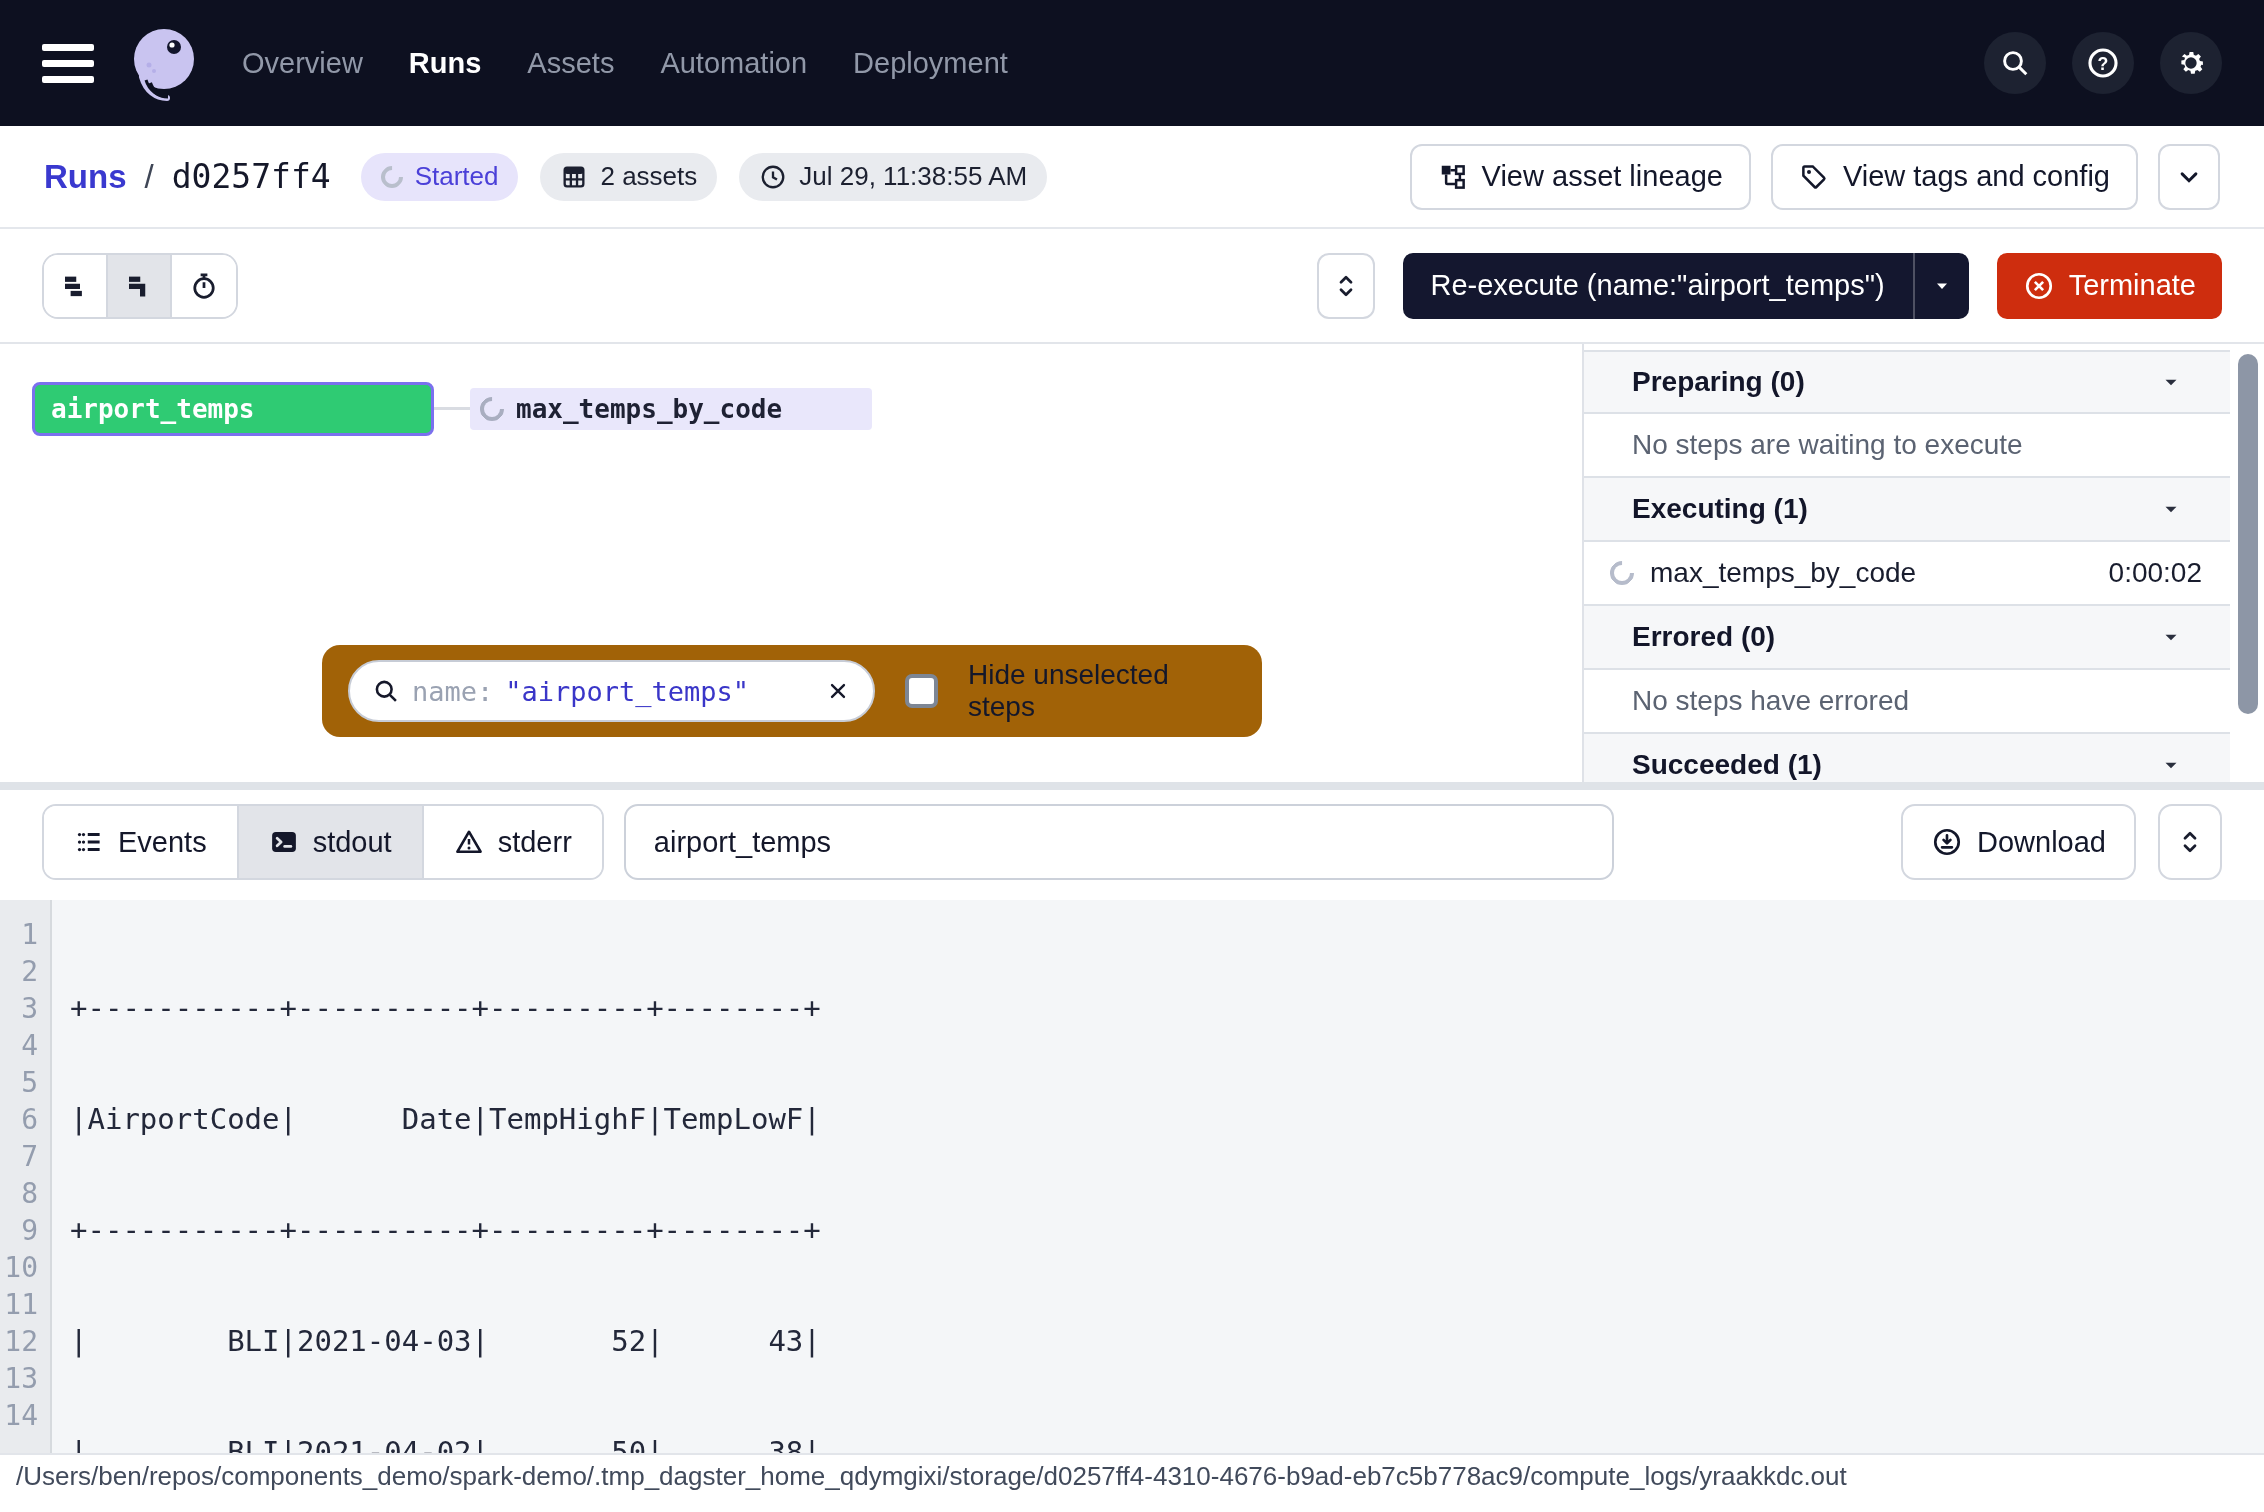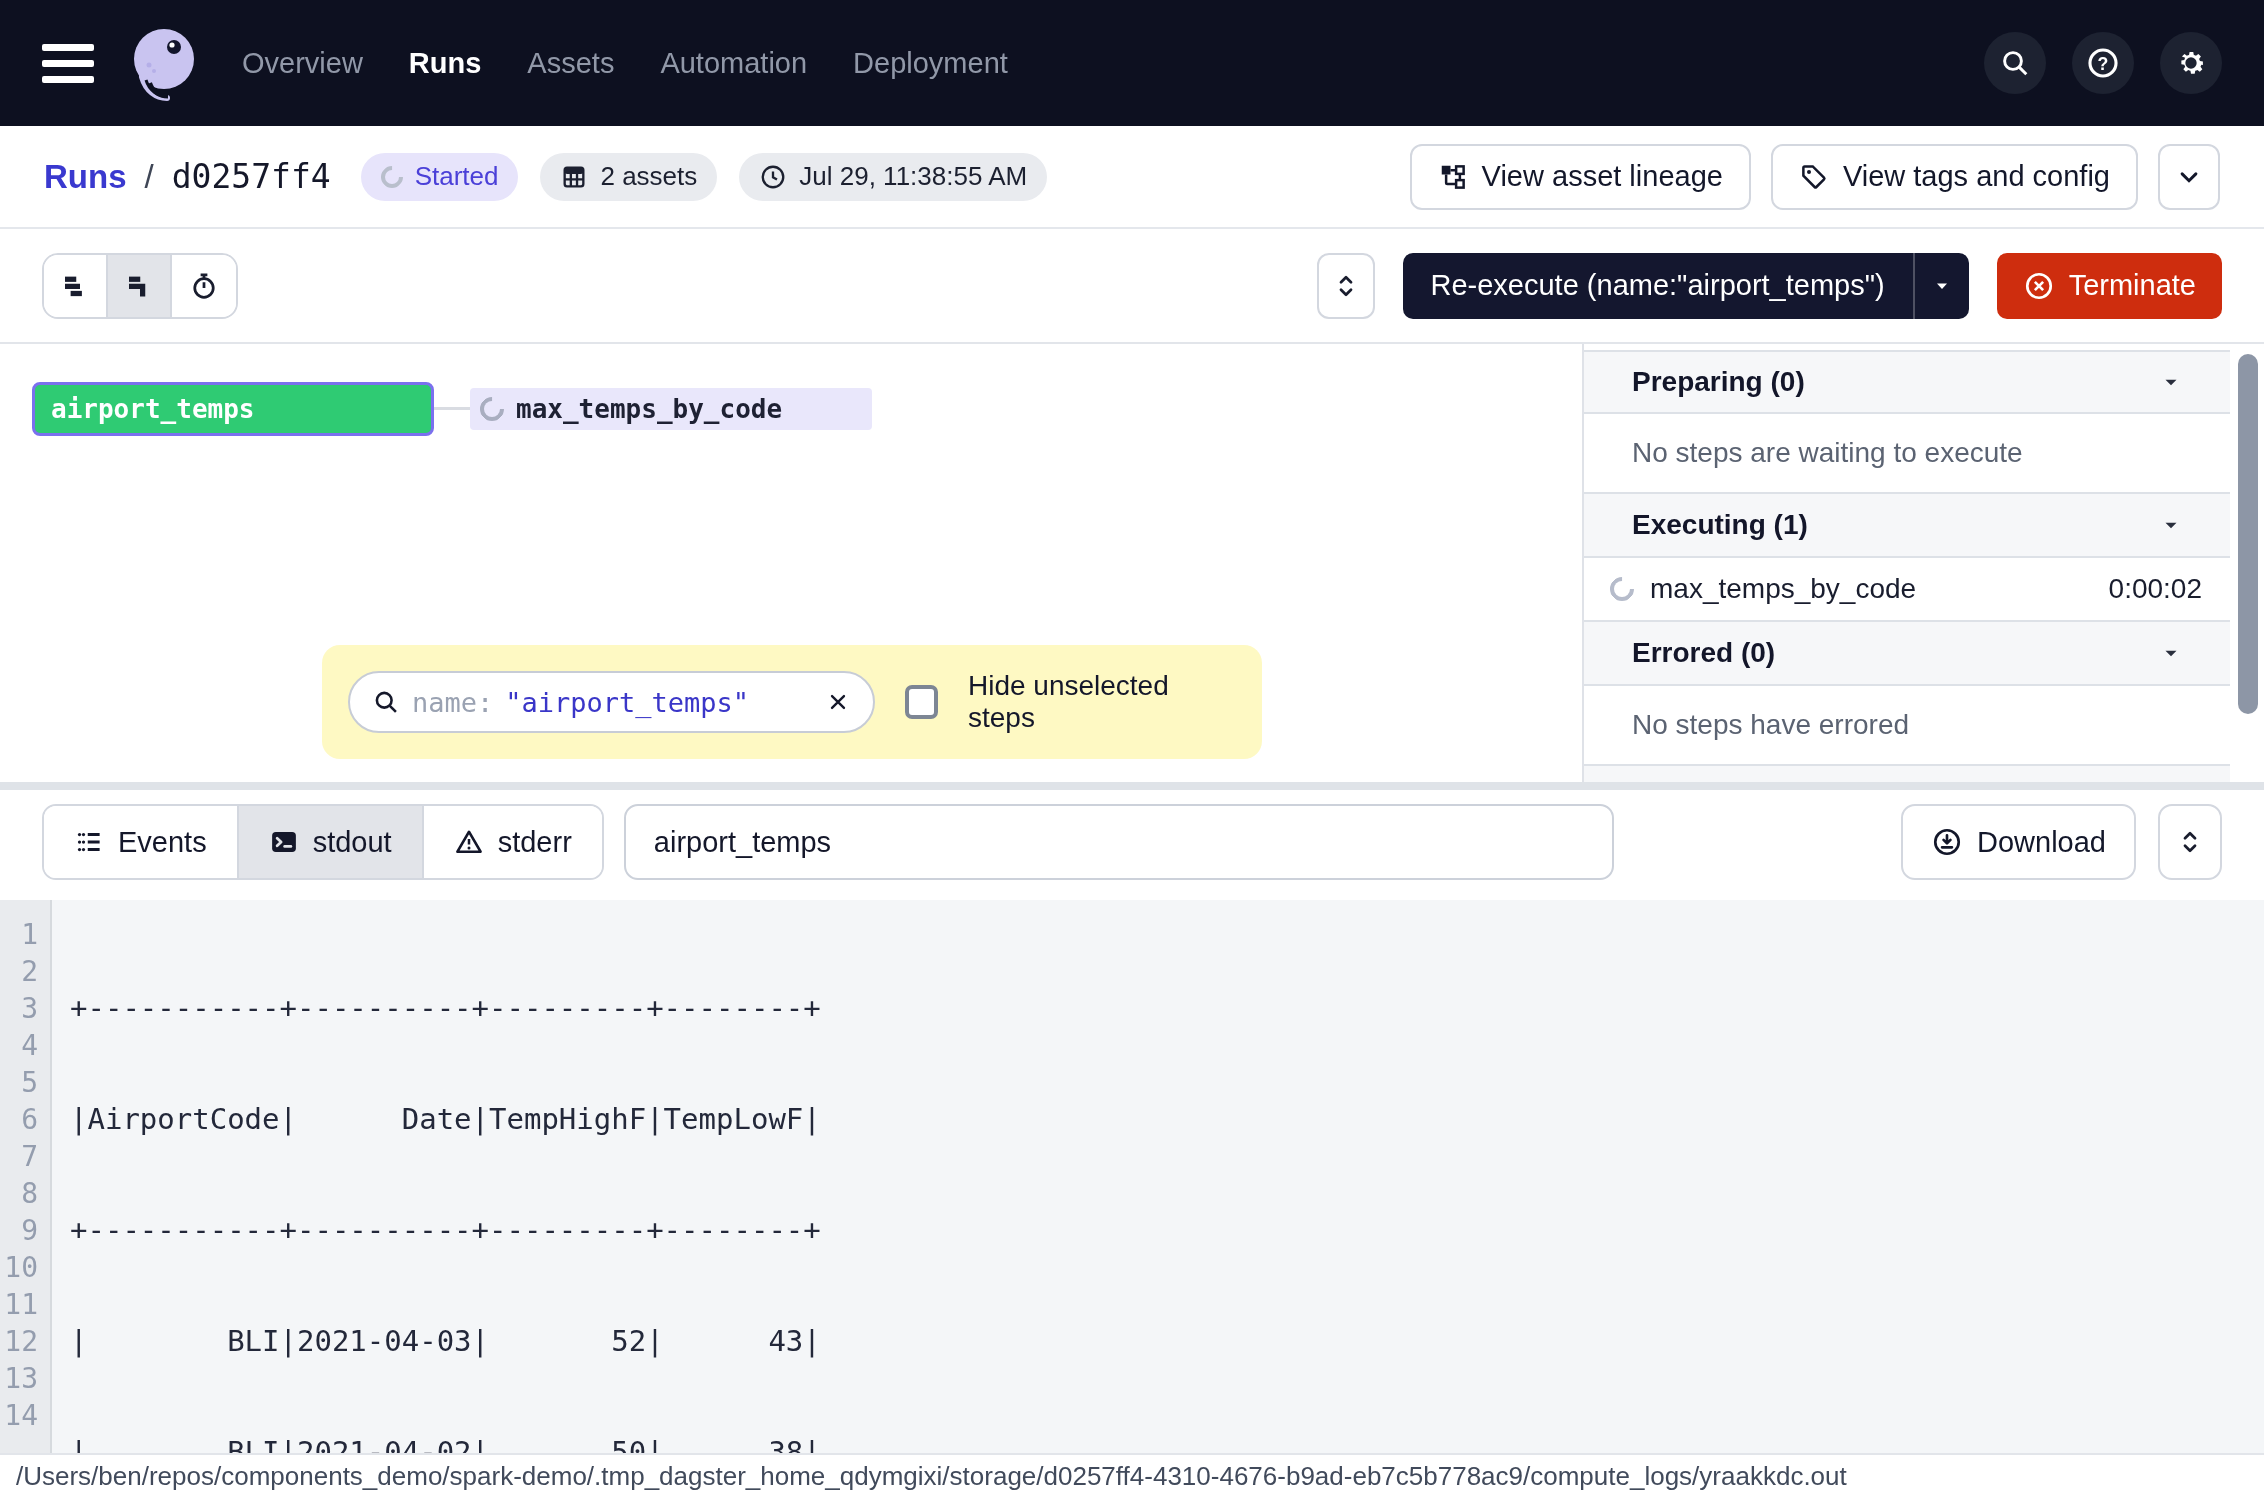--- a/index.html
+++ b/index.html
@@ -67,39 +67,39 @@
   .main { position:absolute; left:0; top:344px; width:2264px; height:438px; background:#fff; }
   .gantt { position:absolute; left:0; top:0; width:1582px; height:438px; background:#fff; }
   .node-green { position:absolute; left:32px; top:38px; width:402px; height:54px; background:#2fcb73;
                 border:3px solid #7b70ee; border-radius:8px; display:flex; align-items:center;
                 padding-left:16px; color:#fff; font-size:26px; font-weight:700; cursor:pointer; }
   .edge { position:absolute; left:434px; top:63px; width:38px; height:3px; background:#d9dce2; }
   .node-lav { position:absolute; left:470px; top:44px; width:402px; height:42px; background:#e9e7fb;
               border-radius:4px; display:flex; align-items:center; gap:12px; padding-left:10px;
               color:#1e2133; font-size:26px; font-weight:700; cursor:pointer; }
   .node-lav .ring { border-color:#a9aec0; border-top-color:transparent; }
-  .filterbar { position:absolute; left:322px; top:301px; width:940px; height:114px; background:#fef9c3;
+  .filterbar { position:absolute; left:322px; top:301px; width:940px; height:92px; background:#a16207;
                border-radius:18px; display:flex; align-items:center; padding:0 26px; gap:30px; }
   .filterinput { width:540px; height:62px; background:#fff; border:2px solid #c7ccd6; border-radius:31px;
                  display:flex; align-items:center; gap:12px; padding:0 22px; font-size:27px; cursor:text; }
   .q-prefix { color:#9aa2b2; }
   .q-val { color:#3a36c8; }
   .clearx { margin-left:auto; color:#15182a; display:flex; cursor:pointer; }
   .cb { width:34px; height:34px; border:4px solid #7d8694; border-radius:7px; background:#fff; cursor:pointer; }
   .cblabel { font-size:28px; color:#14172a; cursor:pointer; }
 
   
   .panel { position:absolute; left:1582px; top:0; width:682px; height:438px; border-left:2px solid #dfe2e8;
            background:#fff; overflow:hidden; padding-top:6px; }
   .phead { height:64px; width:calc(100% - 34px); background:#f6f7f9; border-bottom:2px solid #dde1e7;
            display:flex; align-items:center; padding:0 48px; font-size:28px; font-weight:700;
            color:#13162a; cursor:pointer; }
   .phead.first { border-top:2px solid #dde1e7; }
   .phead .caret { margin-left:auto; color:#2a2f3e; display:flex; }
-  .pbody { height:80px; width:calc(100% - 34px); display:flex; align-items:center; padding:0 48px;
+  .pbody { height:64px; width:calc(100% - 34px); display:flex; align-items:center; padding:0 48px;
            font-size:28px; color:#5b6372; border-bottom:2px solid #dde1e7; background:#fff; }
   .prow { height:64px; width:calc(100% - 34px); display:flex; align-items:center; gap:16px;
           padding:0 28px 0 26px; font-size:28px; color:#191d2e; border-bottom:2px solid #dde1e7; cursor:pointer; }
   .prow .ring { border-color:#b6bccb; border-top-color:transparent; }
   .prow .ptime { margin-left:auto; }
   .pscroll { position:absolute; right:6px; top:10px; width:20px; height:360px; border-radius:10px; background:#8d96a6; cursor:pointer; }
 
   .splitbar { position:absolute; left:0; top:782px; width:2264px; height:8px; background:#dfe3e8; }
 
   

